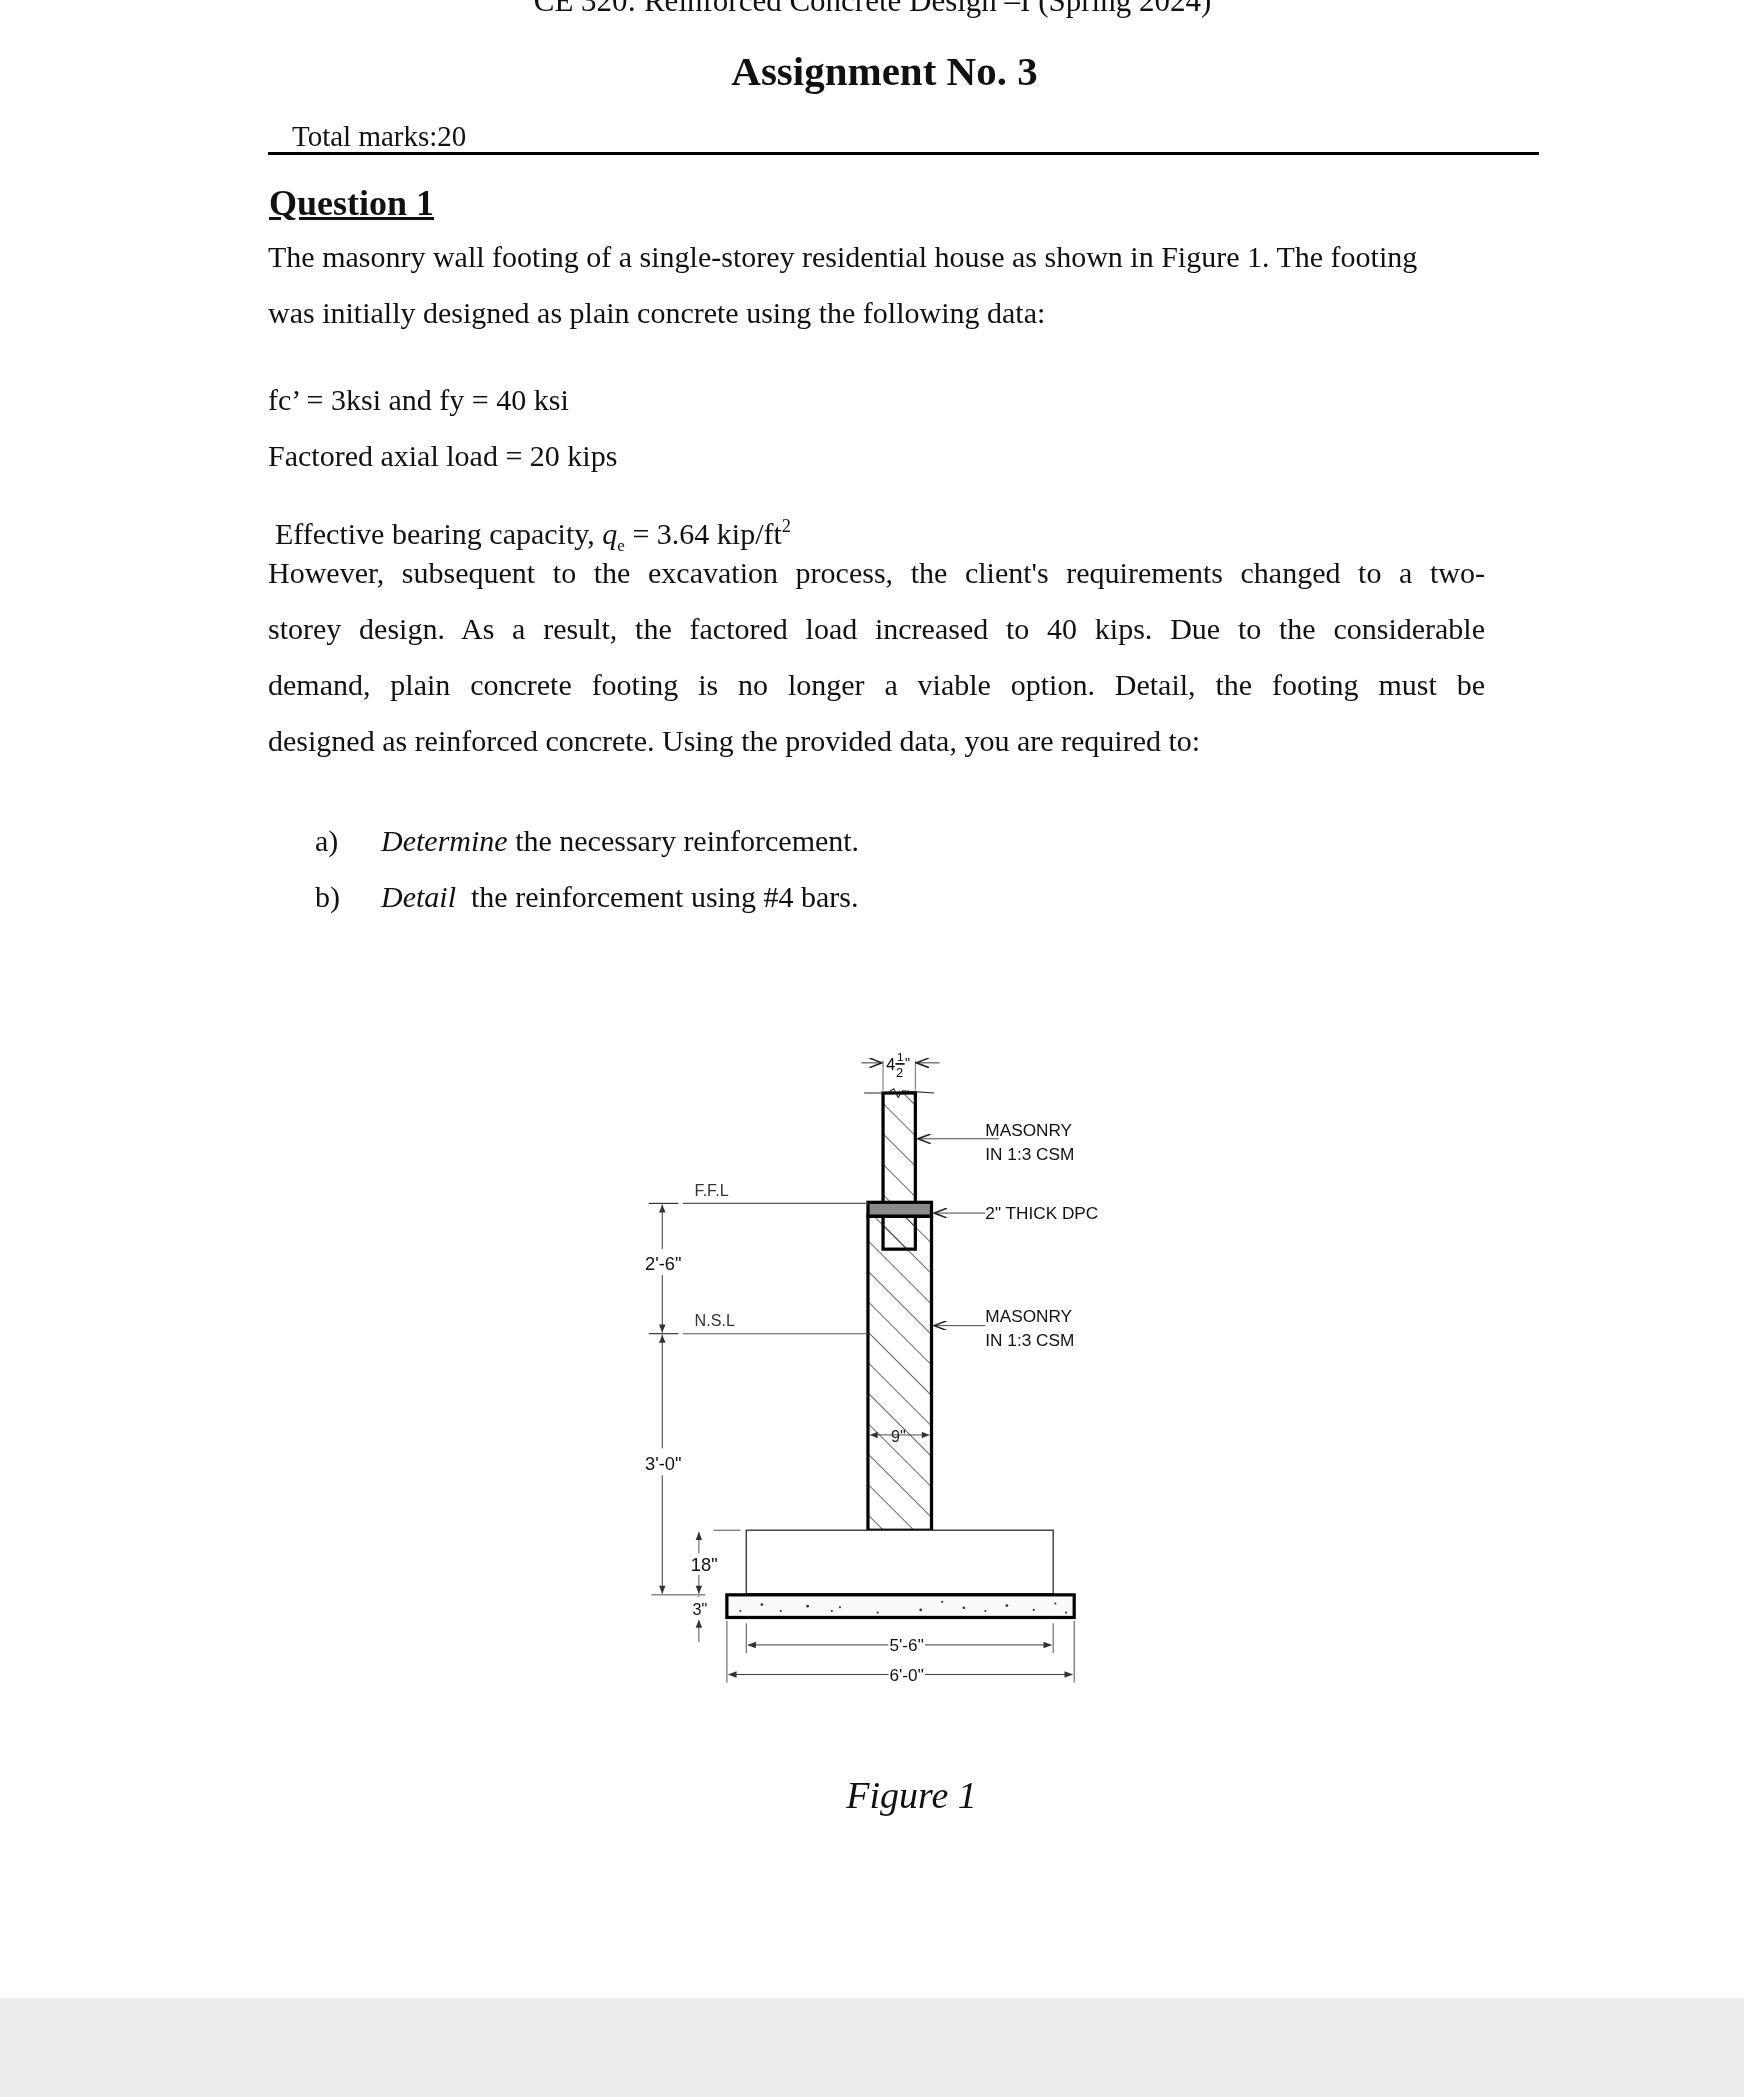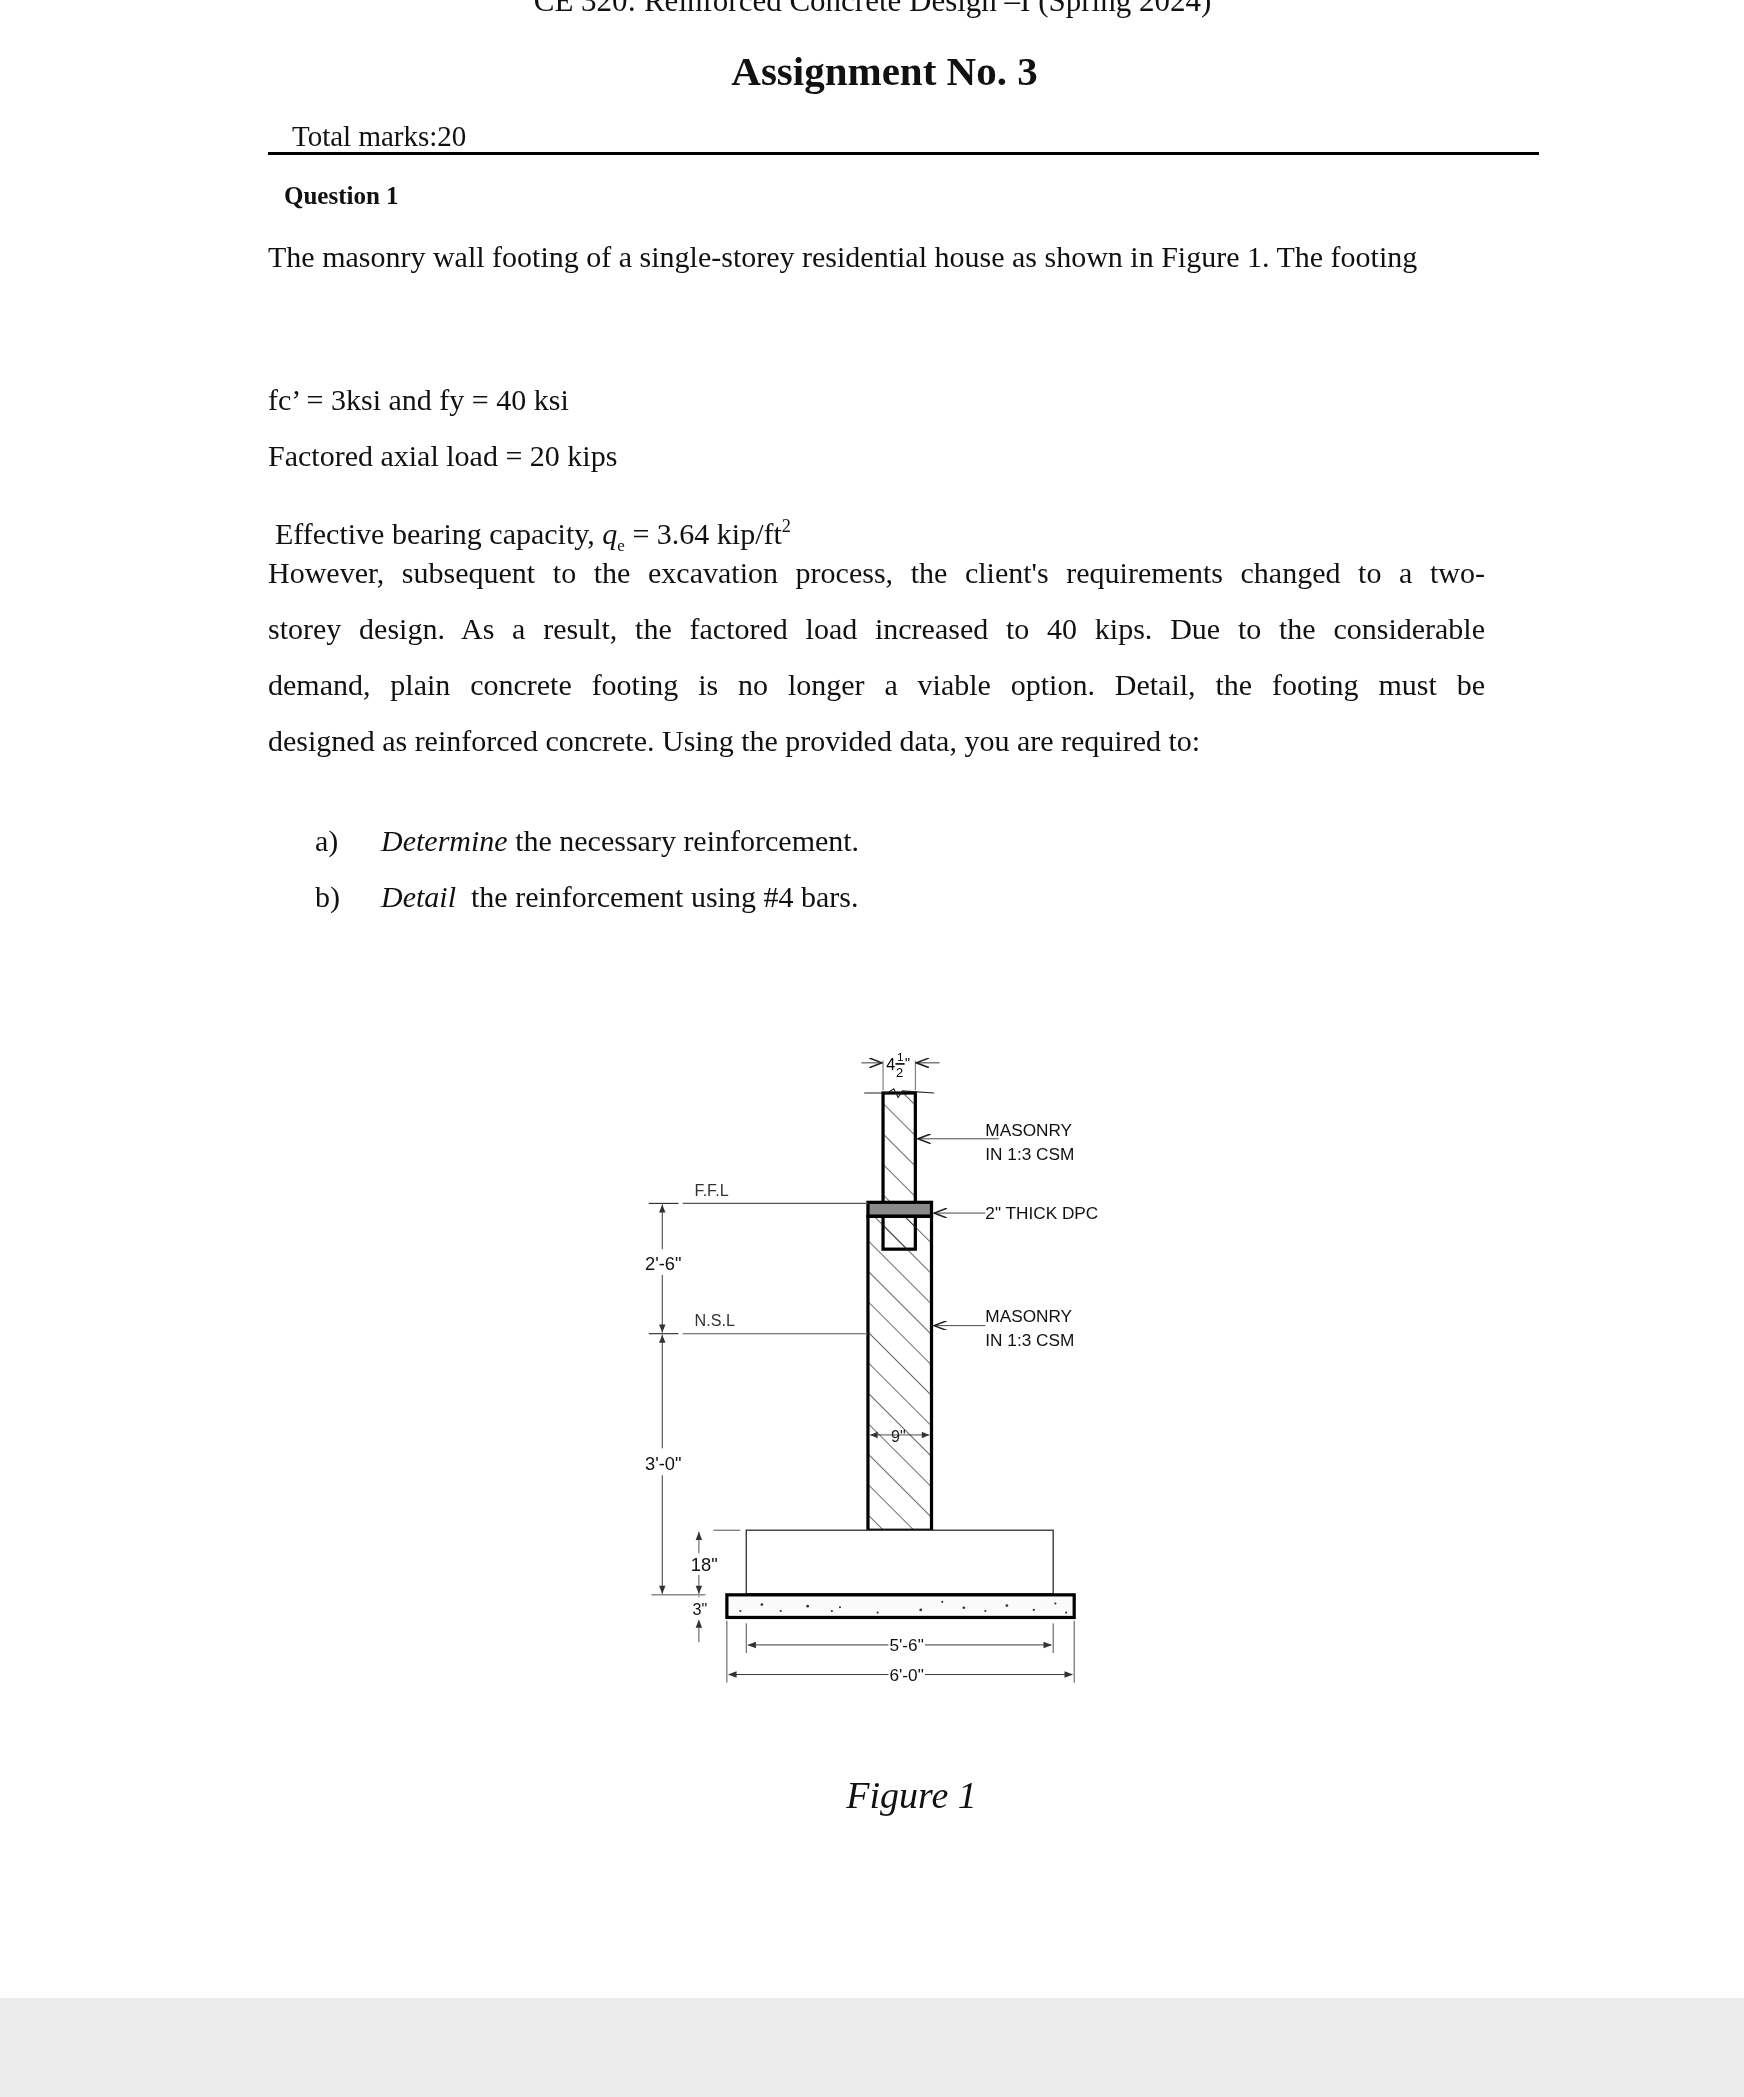--- a/index.html
+++ b/index.html
@@ -10,21 +10,21 @@
     color: #111;
   }
   .page { position: absolute; left: 0; top: 0; width: 1485px; height: 1998px; background: #fff; }
   .footer-band { position: absolute; left: 0; top: 1998px; width: 1745px; height: 100px; background: #ececec; }
 
   .abs { position: absolute; white-space: nowrap; }
   .course-title { left: 0; width: 1745px; text-align: center; top: -17px; font-size: 31px; }
   .assignment-title { left: 12px; width: 1745px; text-align: center; top: 47px; font-size: 41px; font-weight: bold; }
   .marks { left: 268px; top: 120px; font-size: 29px; margin-left: 24px; }
   .marks-rule { position: absolute; left: 268px; top: 152px; width: 1271px; height: 2.7px; background: #000; }
-  .q-title { left: 284px; top: 182px; font-size: 25px; font-weight: bold; }
+  .q-title { left: 269px; top: 182px; font-size: 36px; font-weight: bold; text-decoration: underline; }
 
   .para { position: absolute; left: 268px; width: 1217px; font-size: 30px; line-height: 56px; text-align: justify; }
   .para .line { display: block; white-space: nowrap; }
   .para .line.justify { text-align: justify; text-align-last: justify; }
   .p1 { top: 229px; }
   .data-line { left: 268px; font-size: 30px; }
   .d1 { top: 383px; } .d2 { top: 439px; } .d3 { top: 517px; margin-left: 7px; }
   .p2 { top: 545px; }
   .qe { font-style: italic; }
   sup { font-size: 18.3px; vertical-align: 12px; line-height: 0; }
@@ -45,20 +45,21 @@
 
   <div class="abs course-title">CE 320: Reinforced Concrete Design –I (Spring 2024)</div>
   <div class="abs assignment-title">Assignment No. 3</div>
   <div class="abs marks">Total marks:20</div>
   <div class="marks-rule"></div>
 
   <div class="abs q-title">Question 1</div>
 
   <div class="para p1">
     <span class="line">The masonry wall footing of a single-storey residential house as shown in Figure 1. The footing</span>
+    <span class="line">was initially designed as plain concrete using the following data:</span>
   </div>
 
   <div class="abs data-line d1">fc’ = 3ksi and fy = 40 ksi</div>
   <div class="abs data-line d2">Factored axial load = 20 kips</div>
   <div class="abs data-line d3">
     <span>Effective bearing capacity, </span><span class="qe">q</span><sub style="font-size:17px">e</sub><span> = 3.64 kip/ft</span><sup>2</sup>
   </div>
 
   <div class="para p2">
     <span class="line justify">However, subsequent to the excavation process, the client's requirements changed to a two-</span>

